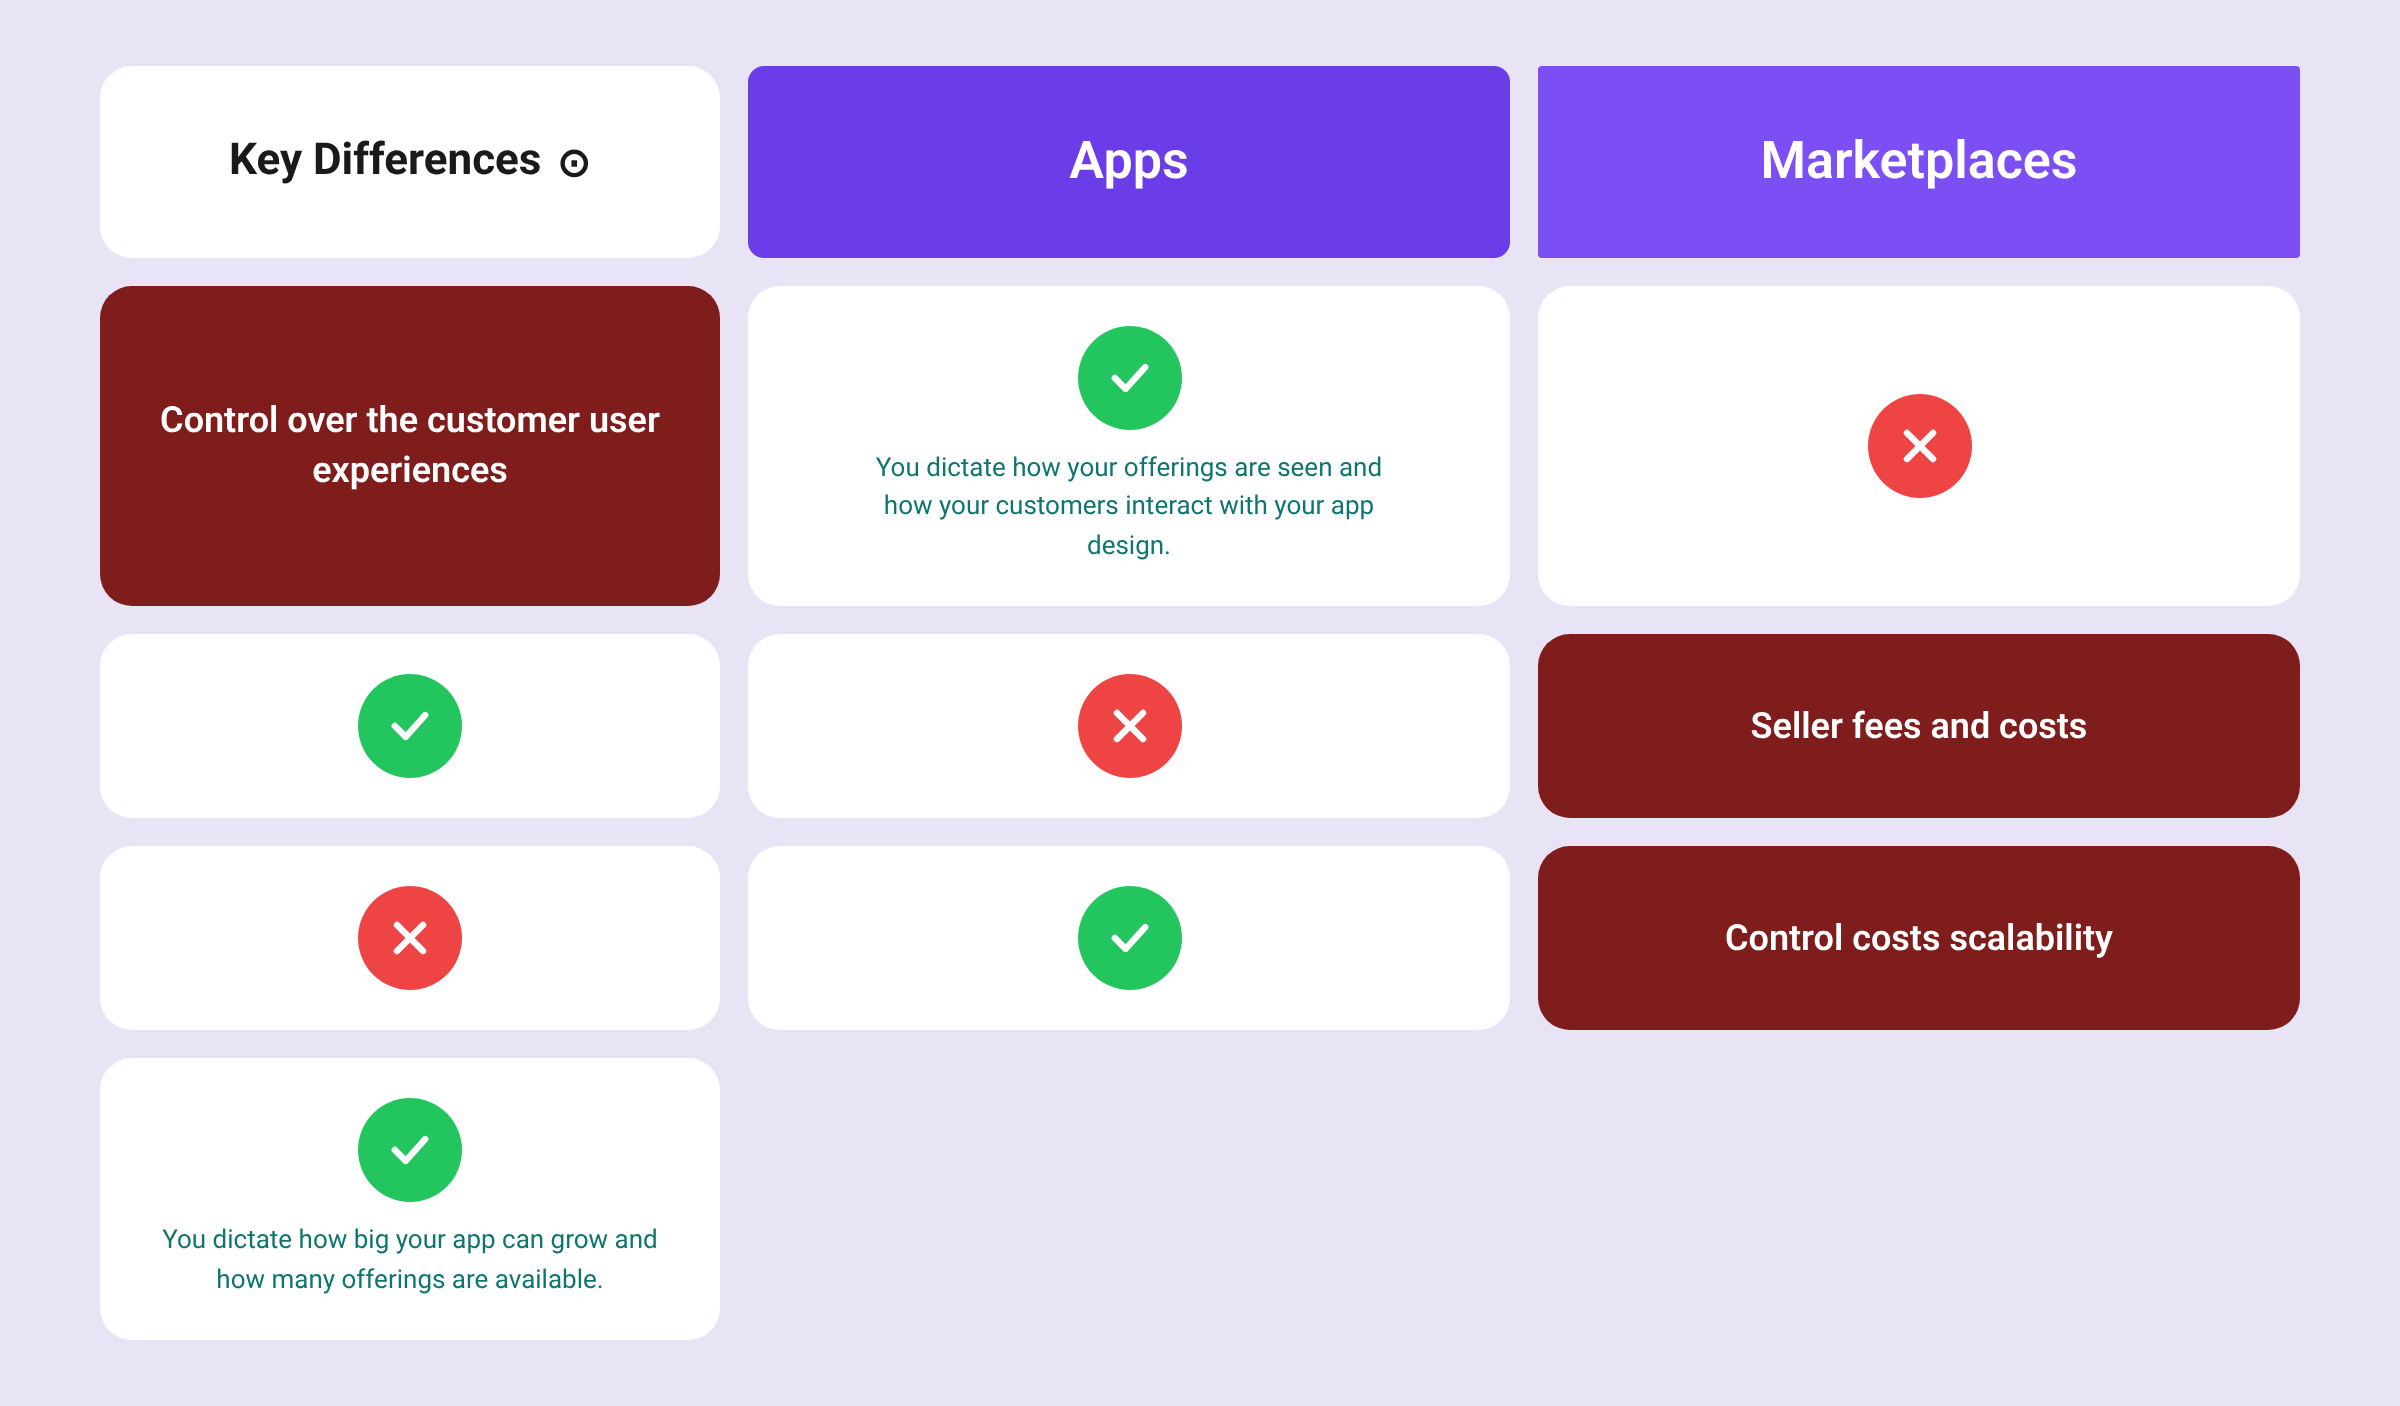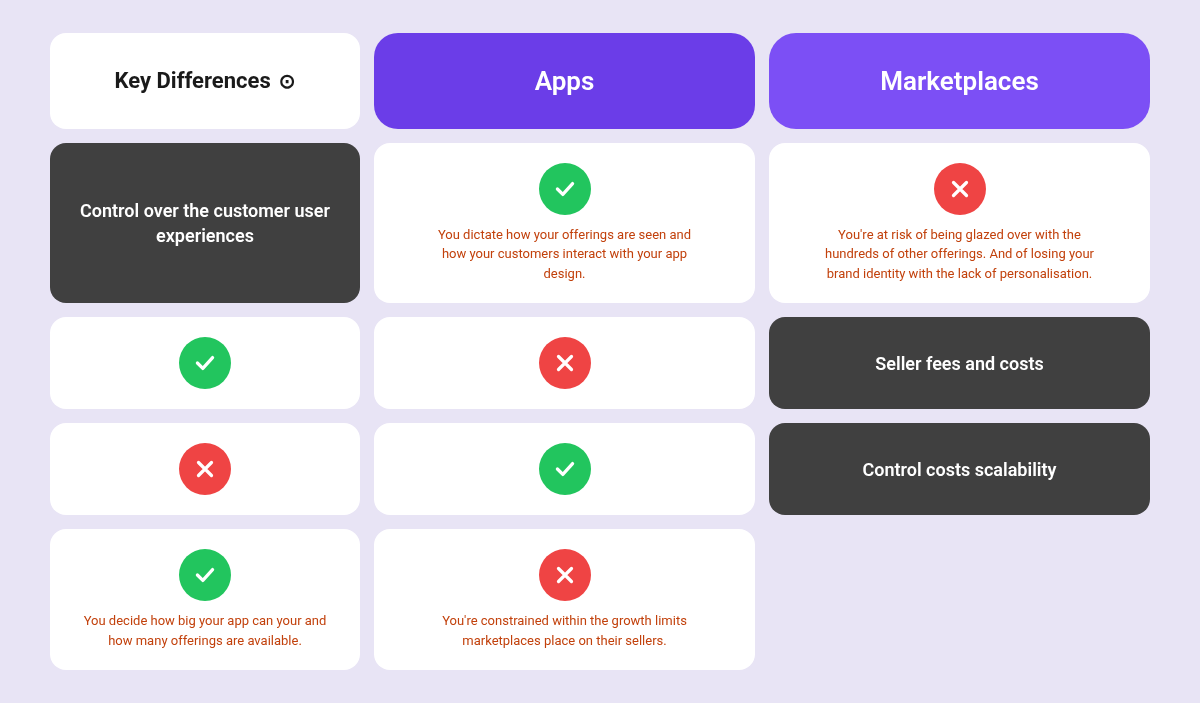--- a/index.html
+++ b/index.html
@@ -41,51 +41,51 @@
       gap: 8px;
     }
 
     .header-key-icon {
       font-size: 20px;
       color: #1a1a1a;
     }
 
     .header-apps {
       background: #6b3de8;
-      border-radius: 24px;
+      border-radius: 8px;
       display: flex;
       align-items: center;
       justify-content: center;
       min-height: 96px;
     }
 
     .header-apps-text {
       font-size: 26px;
       font-weight: 600;
       color: #ffffff;
     }
 
     .header-marketplaces {
       background: #7c4ff5;
-      border-radius: 27px;
+      border-radius: 2px;
       display: flex;
       align-items: center;
       justify-content: center;
       min-height: 96px;
     }
 
     .header-marketplaces-text {
       font-size: 26px;
       font-weight: 600;
       color: #ffffff;
     }
 
     
     .row-label {
-      background: #404040;
+      background: #7f1d1d;
       border-radius: 16px;
       display: flex;
       align-items: center;
       justify-content: center;
       padding: 20px 24px;
       text-align: center;
     }
 
     .row-label-text {
       font-size: 18px;
@@ -125,21 +125,21 @@
       background-color: #ef4444;
     }
 
     .icon-circle svg {
       width: 26px;
       height: 26px;
     }
 
     .cell-text {
       font-size: 13px;
-      color: #c2410c;
+      color: #0f766e;
       line-height: 1.5;
       max-width: 280px;
     }
   </style>
 </head>
 <body>
 
 <div class="table-container">
 
   <div class="header-key">
@@ -169,21 +169,20 @@
     </div>
     <span class="cell-text">You dictate how your offerings are seen and how your customers interact with your app design.</span>
   </div>
 
   <div class="data-cell">
     <div class="icon-circle red">
       <svg viewBox="0 0 24 24" fill="none">
         <path d="M6 6l12 12M18 6L6 18" stroke="white" stroke-width="3" stroke-linecap="round"></path>
       </svg>
     </div>
-    <span class="cell-text">You're at risk of being glazed over with the hundreds of other offerings. And of losing your brand identity with the lack of personalisation.</span>
   </div>
 
 
   <div class="data-cell">
     <div class="icon-circle green">
       <svg viewBox="0 0 24 24" fill="none">
         <path d="M5 12l5 5L19 7" stroke="white" stroke-width="3" stroke-linecap="round" stroke-linejoin="round"></path>
       </svg>
     </div>
   </div>
@@ -219,25 +218,17 @@
   <div class="row-label">
     <span class="row-label-text">Control costs scalability</span>
   </div>
 
   <div class="data-cell">
     <div class="icon-circle green">
       <svg viewBox="0 0 24 24" fill="none">
         <path d="M5 12l5 5L19 7" stroke="white" stroke-width="3" stroke-linecap="round" stroke-linejoin="round"></path>
       </svg>
     </div>
-    <span class="cell-text">You decide how big your app can your and how many offerings are available.</span>
-  </div>
-
-  <div class="data-cell">
-    <div class="icon-circle red">
-      <svg viewBox="0 0 24 24" fill="none">
-        <path d="M6 6l12 12M18 6L6 18" stroke="white" stroke-width="3" stroke-linecap="round"></path>
-      </svg>
-    </div>
-    <span class="cell-text">You're constrained within the growth limits marketplaces place on their sellers.</span>
-  </div>
+    <span class="cell-text">You dictate how big your app can grow and how many offerings are available.</span>
+  </div>
+
 
 </div>
 
 </body></html>

